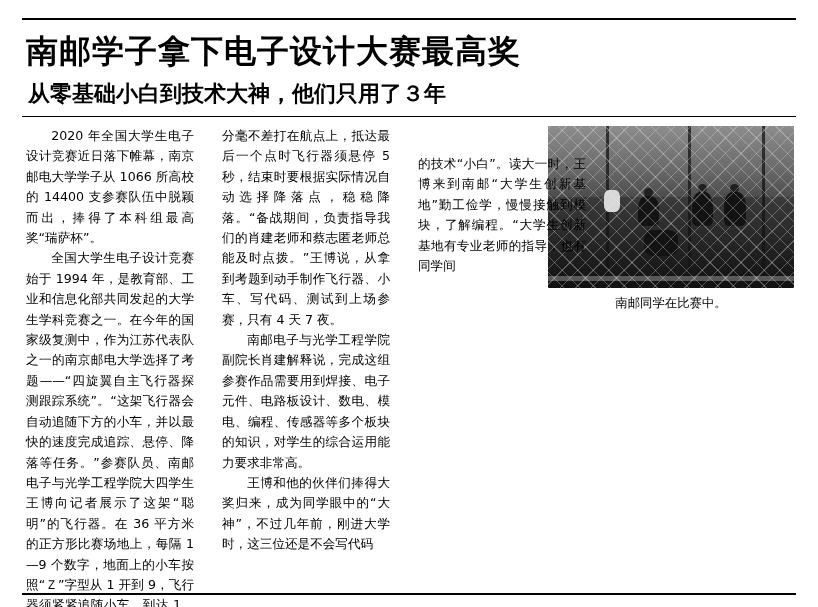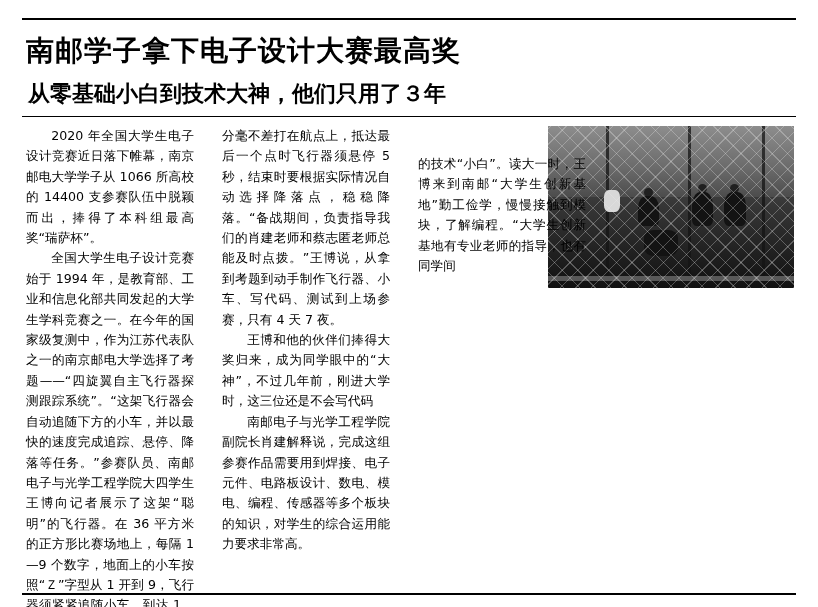--- a/index.html
+++ b/index.html
@@ -38,21 +38,21 @@
     height: 2px;
     background: #000;
   }
   .headline {
     position: absolute;
     left: 26px;
     top: 28px;
     width: 768px;
     font-family: "DejaVu Sans", "Liberation Sans", sans-serif;
     font-weight: bold;
-    font-size: 28px;
+    font-size: 32px;
     line-height: 46px;
     letter-spacing: 1px;
     color: #000;
     white-space: nowrap;
   }
   .subhead {
     position: absolute;
     left: 28px;
     top: 80px;
     width: 768px;
@@ -189,33 +189,34 @@
       <div class="fig" style="left:90px; top:70px; width:21px; height:30px;"></div>
       <div class="fig head" style="left:150px; top:58px; width:9px; height:9px;"></div>
       <div class="fig" style="left:144px; top:66px; width:21px; height:34px;"></div>
       <div class="fig head" style="left:182px; top:58px; width:9px; height:9px;"></div>
       <div class="fig" style="left:176px; top:66px; width:22px; height:34px;"></div>
       <div class="fig" style="left:96px; top:104px; width:34px; height:26px; border-radius:30%;"></div>
       <div class="bright" style="left:56px; top:64px; width:16px; height:22px; border-radius:30%;"></div>
       <div class="bright" style="left:0px; top:150px; width:246px; height:5px; opacity:0.35;"></div>
       <div class="mesh"></div>
     </div>
+    <div class="caption">南邮同学在比赛中。</div>
   </div>
 
   <div class="columns">
 
     <div class="col" id="col1">
       <p class="indent">2020 年全国大学生电子设计竞赛近日落下帷幕，南京邮电大学学子从 1066 所高校的 14400 支参赛队伍中脱颖而出，捧得了本科组最高奖“瑞萨杯”。</p>
       <p class="indent">全国大学生电子设计竞赛始于 1994 年，是教育部、工业和信息化部共同发起的大学生学科竞赛之一。在今年的国家级复测中，作为江苏代表队之一的南京邮电大学选择了考题——“四旋翼自主飞行器探测跟踪系统”。“这架飞行器会自动追随下方的小车，并以最快的速度完成追踪、悬停、降落等任务。”参赛队员、南邮电子与光学工程学院大四学生王博向记者展示了这架“聪明”的飞行器。在 36 平方米的正方形比赛场地上，每隔 1—9 个数字，地面上的小车按照“Ｚ”字型从 1 开到 9，飞行器须紧紧追随小车，到达 1、3、5、7 四个“航点”时，飞行器下方的激光笔必须</p>
     </div>
 
     <div class="col" id="col2">
         <p>分毫不差打在航点上，抵达最后一个点时飞行器须悬停 5 秒，结束时要根据实际情况自动选择降落点，稳稳降落。“备战期间，负责指导我们的肖建老师和蔡志匿老师总能及时点拨。”王博说，从拿到考题到动手制作飞行器、小车、写代码、测试到上场参赛，只有 4 天 7 夜。</p>
+        <p class="indent">南邮电子与光学工程学院副院长肖建解释说，完成这组参赛作品需要用到焊接、电子元件、电路板设计、数电、模电、编程、传感器等多个板块的知识，对学生的综合运用能力要求非常高。</p>
         <p class="indent">王博和他的伙伴们捧得大奖归来，成为同学眼中的“大神”，不过几年前，刚进大学时，这三位还是不会写代码</p>
-        <p class="indent">南邮电子与光学工程学院副院长肖建解释说，完成这组参赛作品需要用到焊接、电子元件、电路板设计、数电、模电、编程、传感器等多个板块的知识，对学生的综合运用能力要求非常高。</p>
       </div>
 
     <div class="col" id="col3" style="left:392px; width:168px;margin-top:28px;">
         <p>的技术“小白”。读大一时，王博来到南邮“大学生创新基地”勤工俭学，慢慢接触到模块，了解编程。“大学生创新基地有专业老师的指导，也有同学间</p>
       </div>
 
 
   </div>
 
   <div class="rule-bottom"></div>

